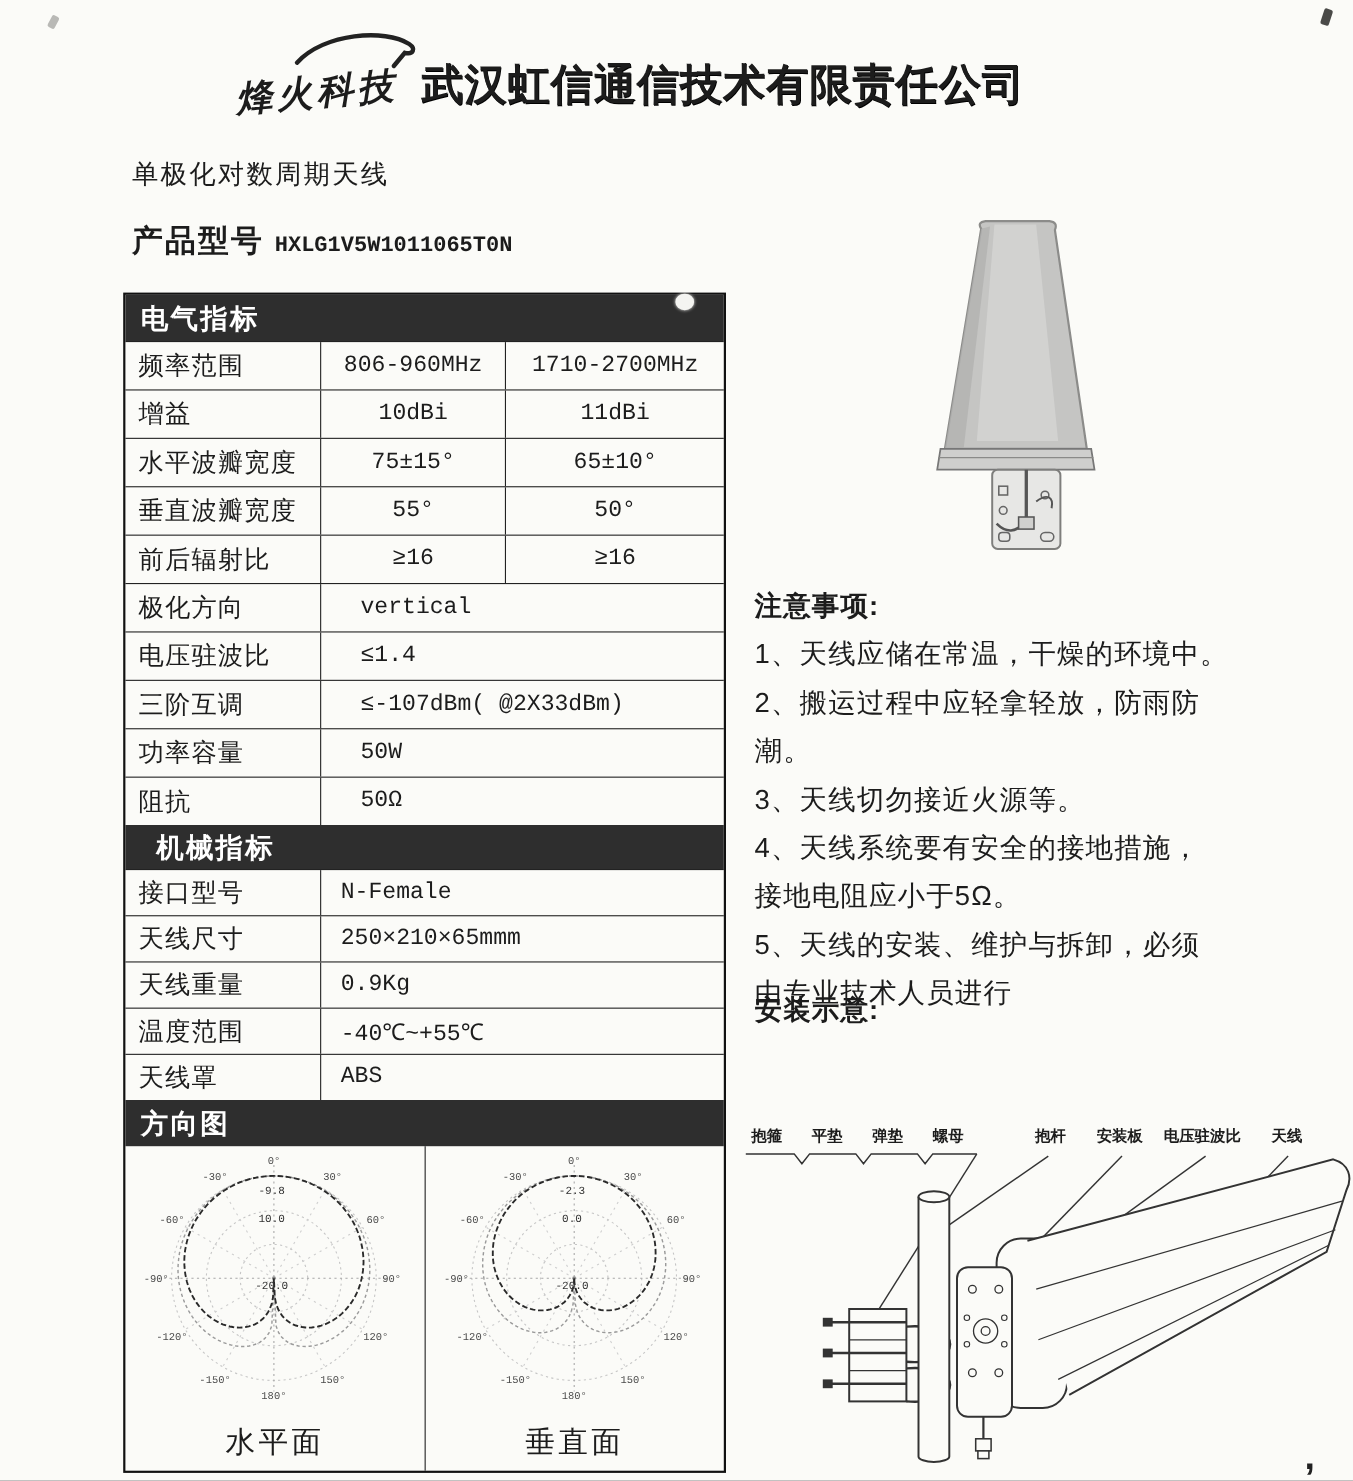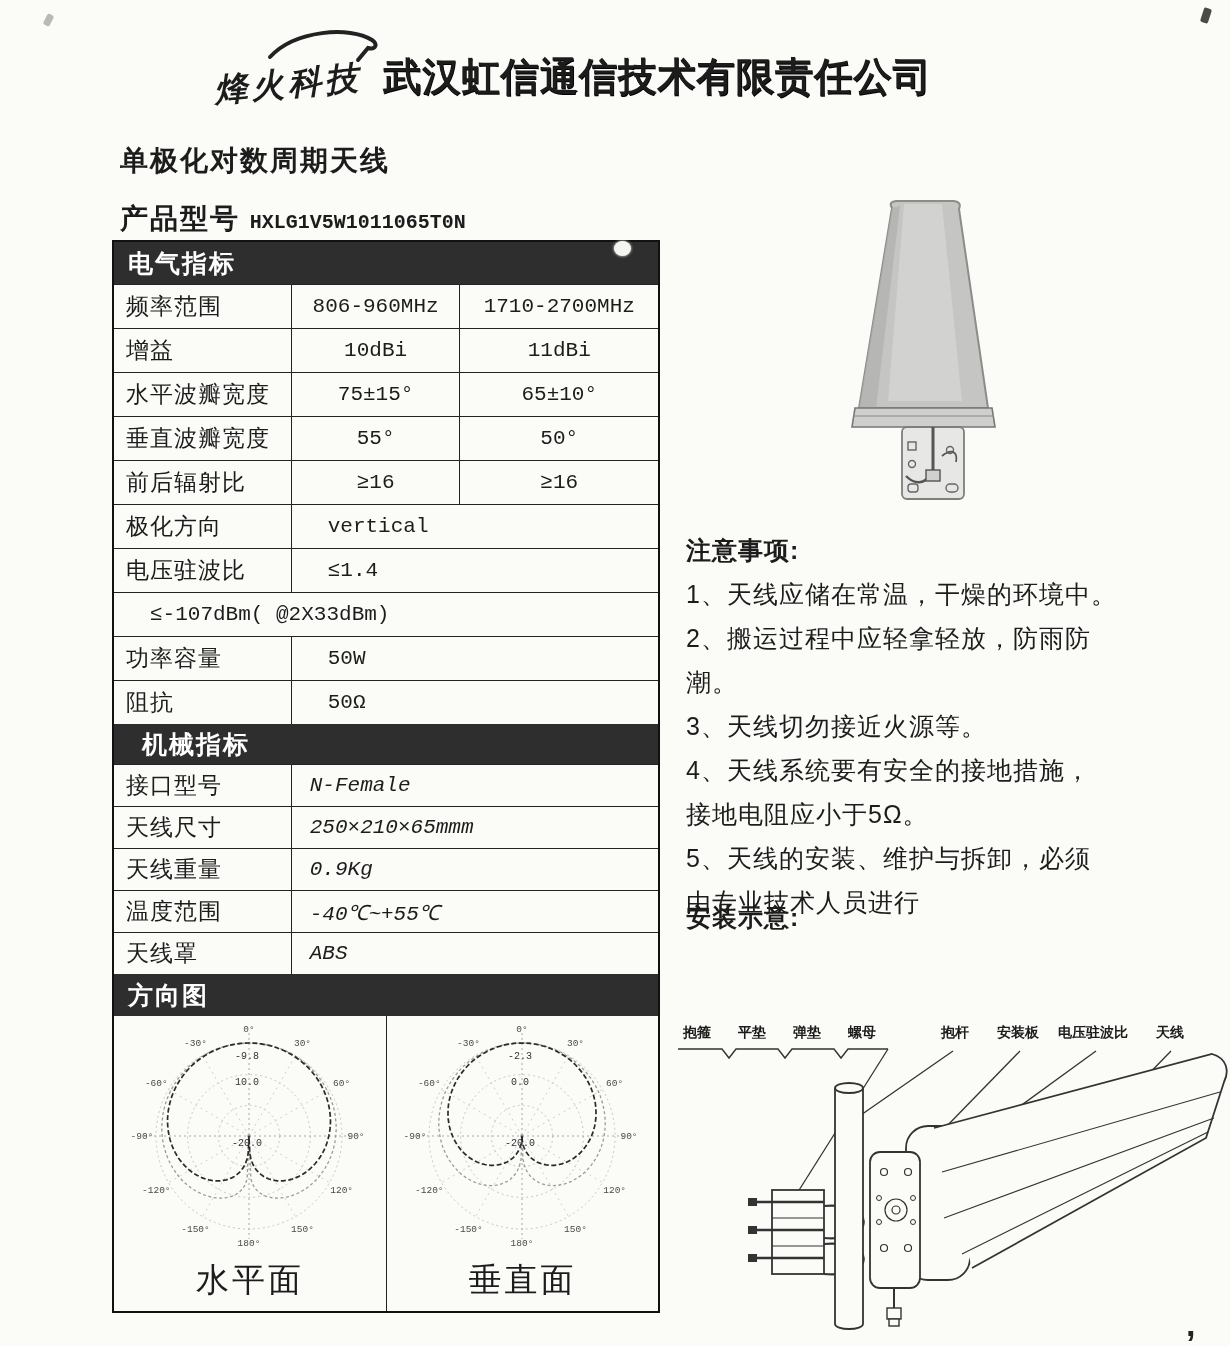--- a/index.html
+++ b/index.html
@@ -5,45 +5,45 @@
   html,body{margin:0;padding:0;background:#9a9a9a;}
   .page{position:relative;width:1230px;height:1346px;background:#fbfbf8;
         font-family:"Liberation Sans","DejaVu Sans",sans-serif;color:#1c1c1c;overflow:hidden;}
   
   .logo-wrap{position:absolute;left:200px;top:22px;width:210px;height:115px;}
   .logo-text{position:absolute;left:14px;top:40px;font-size:33px;font-weight:bold;font-style:italic;
              letter-spacing:4px;transform:rotate(-5deg);font-family:"DejaVu Serif",serif;}
   .company{position:absolute;left:383px;top:50px;font-size:39px;font-weight:900;letter-spacing:1px;
            transform:scaleX(.98);transform-origin:left;text-shadow:.6px .6px 0 #000;}
   
-  .doc-title{position:absolute;left:120px;top:142px;font-size:28px;font-weight:bold;letter-spacing:2px;}
+  .doc-title{position:absolute;left:120px;top:142px;font-size:24px;font-weight:normal;letter-spacing:2px;}
   .model-line{position:absolute;left:120px;top:200px;font-size:28px;font-weight:bold;letter-spacing:2px;}
   .model-number{font-family:"Liberation Mono","DejaVu Sans Mono",monospace;font-weight:bold;
                 letter-spacing:0;font-size:20px;}
   
-  .spec-table{position:absolute;left:112px;top:240px;width:548px;border:2.5px solid #111;
+  .spec-table{position:absolute;left:112px;top:266px;width:548px;border:2.5px solid #111;
               box-sizing:border-box;background:#fbfbf8;}
   .sec-hdr{height:42px;background:#2e2e2e;color:#fff;font-size:25px;font-weight:bold;
            letter-spacing:2px;display:flex;align-items:center;padding-left:14px;box-sizing:border-box;}
   .sec-hdr.mech{height:40px;padding-left:28px;}
   .trow{display:flex;border-top:1.6px solid #222;}
   .trow.e .c{height:43px;}
   .trow.m .c{height:41px;}
   .c{box-sizing:border-box;display:flex;align-items:center;}
   .c + .c{border-left:1.6px solid #222;}
   .lbl{width:178px;padding-left:12px;font-size:23px;letter-spacing:1px;}
   .v1{width:170px;justify-content:center;}
   .v2{width:200px;justify-content:center;}
   .vspan{width:370px;padding-left:36px;}
-  .mval{width:370px;padding-left:18px;font-style:italic;}
+  .mval{width:370px;padding-left:18px;}
   .val{font-family:"Liberation Mono","DejaVu Sans Mono",monospace;font-size:21px;}
   .prow{display:flex;height:295px;}
   .pcell{width:274px;box-sizing:border-box;position:relative;}
   .pcell + .pcell{border-left:1.6px solid #222;}
-  .pcap{position:absolute;left:0;bottom:8px;width:100%;text-align:center;font-size:33px;letter-spacing:3px;}
+  .pcap{position:absolute;left:0;bottom:8px;width:100%;text-align:center;font-size:27px;letter-spacing:3px;}
   .punch{position:absolute;left:500px;top:-1px;width:17px;height:15px;background:#f4f4f1;
          border-radius:50%;box-shadow:0 0 3px #f4f4f1;}
   
   .notes{position:absolute;left:686px;top:506px;width:430px;margin-top:28px;}
   .note-line{height:44px;font-size:25px;letter-spacing:1px;white-space:nowrap;}
   .note-line.hd{font-weight:bold;}
   .install-title{position:absolute;left:686px;top:901px;font-size:25px;font-weight:bold;letter-spacing:1px;}
   .antenna-photo{position:absolute;left:842px;top:186px;}
   .install{position:absolute;left:672px;top:1022px;width:558px;height:324px;}
   .install svg{position:absolute;left:0;top:0;}
@@ -112,20 +112,21 @@
     </div>
     <div class="trow e">
       <div class="c lbl">极化方向</div>
       <div class="c vspan val">vertical</div>
     </div>
     <div class="trow e">
       <div class="c lbl">电压驻波比</div>
       <div class="c vspan val">≤1.4</div>
     </div>
     <div class="trow e">
+      <div class="c lbl">三阶互调</div>
       <div class="c vspan val">≤-107dBm( @2X33dBm)</div>
     </div>
     <div class="trow e">
       <div class="c lbl">功率容量</div>
       <div class="c vspan val">50W</div>
     </div>
     <div class="trow e">
       <div class="c lbl">阻抗</div>
       <div class="c vspan val">50Ω</div>
     </div>

